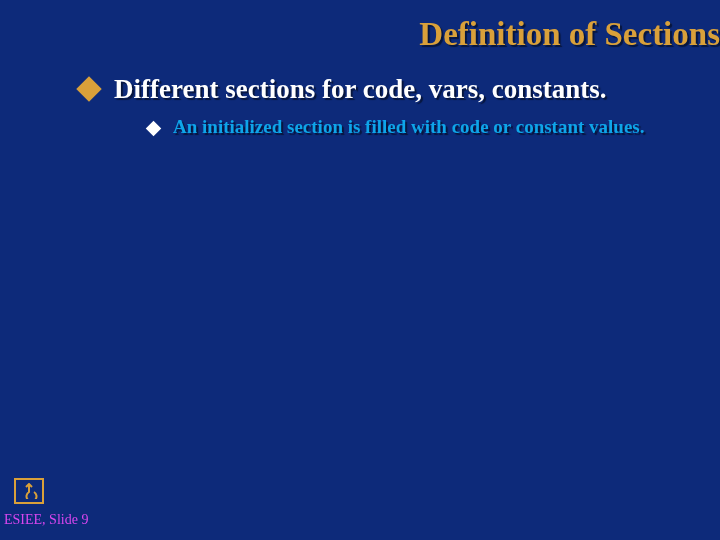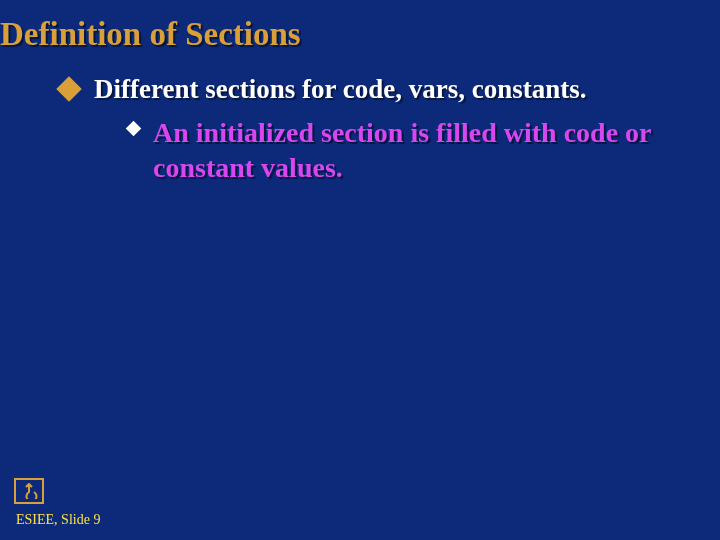--- a/index.html
+++ b/index.html
@@ -5,31 +5,32 @@
   * { margin: 0; padding: 0; box-sizing: border-box; }
   body {
     width: 720px;
     height: 540px;
     background: #0d2a7a;
     font-family: Georgia, 'Times New Roman', serif;
     overflow: hidden;
     position: relative;
   }
   .title {
-    text-align: left;
+    text-align: right;
     color: #d9a03a;
     font-size: 33px;
     font-weight: bold;
     padding-top: 16px;
     padding-bottom: 20px;
     text-shadow: 2px 2px 1px rgba(0,0,0,0.5);
   }
   .content {
     padding-left: 60px;
     padding-right: 46px;
+    margin-left: 20px;
   }
   .main-item {
     display: flex;
     align-items: flex-start;
     margin-bottom: 8px;
   }
   .main-bullet {
     flex-shrink: 0;
     width: 18px;
     height: 18px;
@@ -58,43 +59,43 @@
   .sub-bullet {
     flex-shrink: 0;
     width: 11px;
     height: 11px;
     margin-top: 8px;
     margin-right: 14px;
     transform: rotate(45deg);
     background: #ffffff;
   }
   .sub-text {
-    color: #d946ef;
-    font-size: 28px;
+    color: #0ea5e9;
+    font-size: 19px;
     font-weight: bold;
     line-height: 1.25;
     text-shadow: 2px 2px 1px rgba(0,0,0,0.5);
   }
   .footer-icon {
     position: absolute;
     left: 14px;
     bottom: 36px;
     width: 30px;
     height: 26px;
     border: 2px solid #d9a03a;
     display: flex;
     align-items: center;
     justify-content: center;
   }
   .footer-icon svg { display: block; }
   .footer-text {
     position: absolute;
-    left: 16px;
+    left: 4px;
     bottom: 12px;
-    color: #fde047;
+    color: #d946ef;
     font-size: 14px;
   }
 </style>
 </head>
 <body>
 
 <div class="title">Definition of Sections</div>
 
 <div class="content">
 

